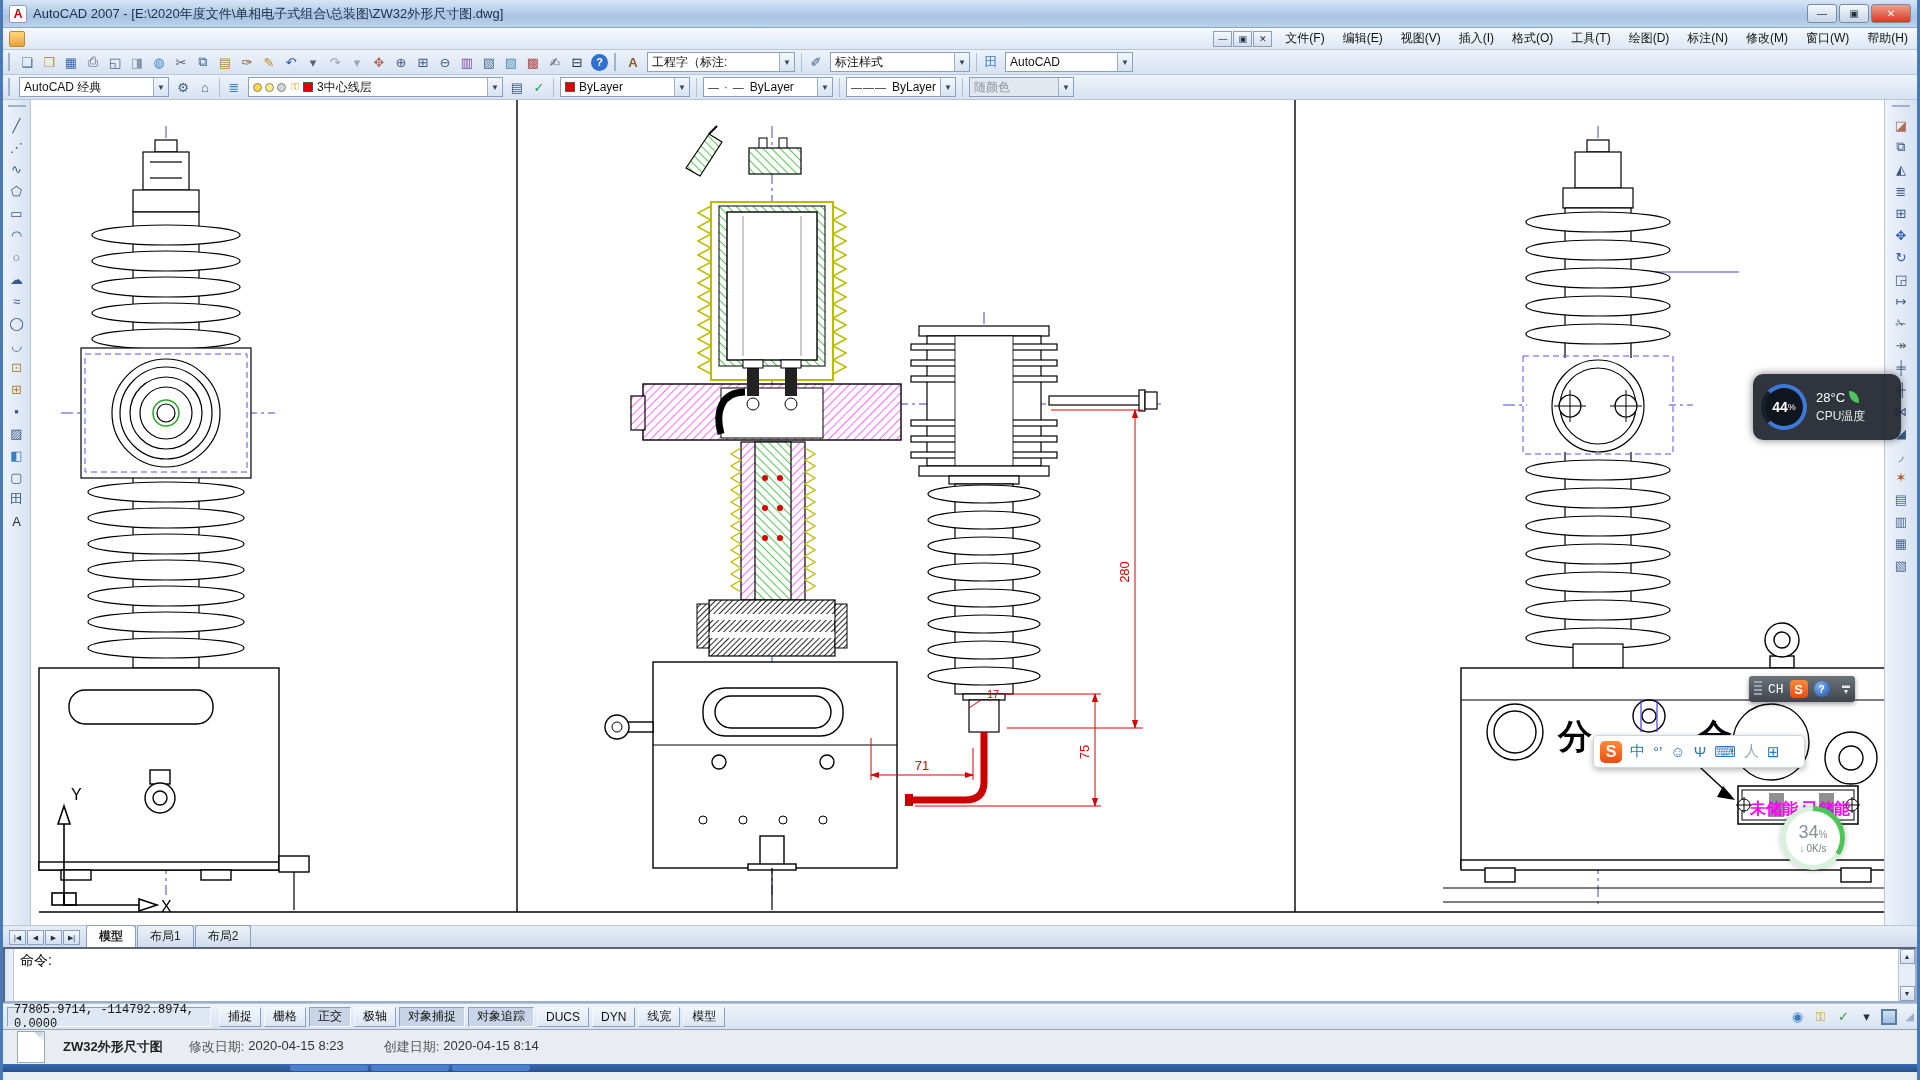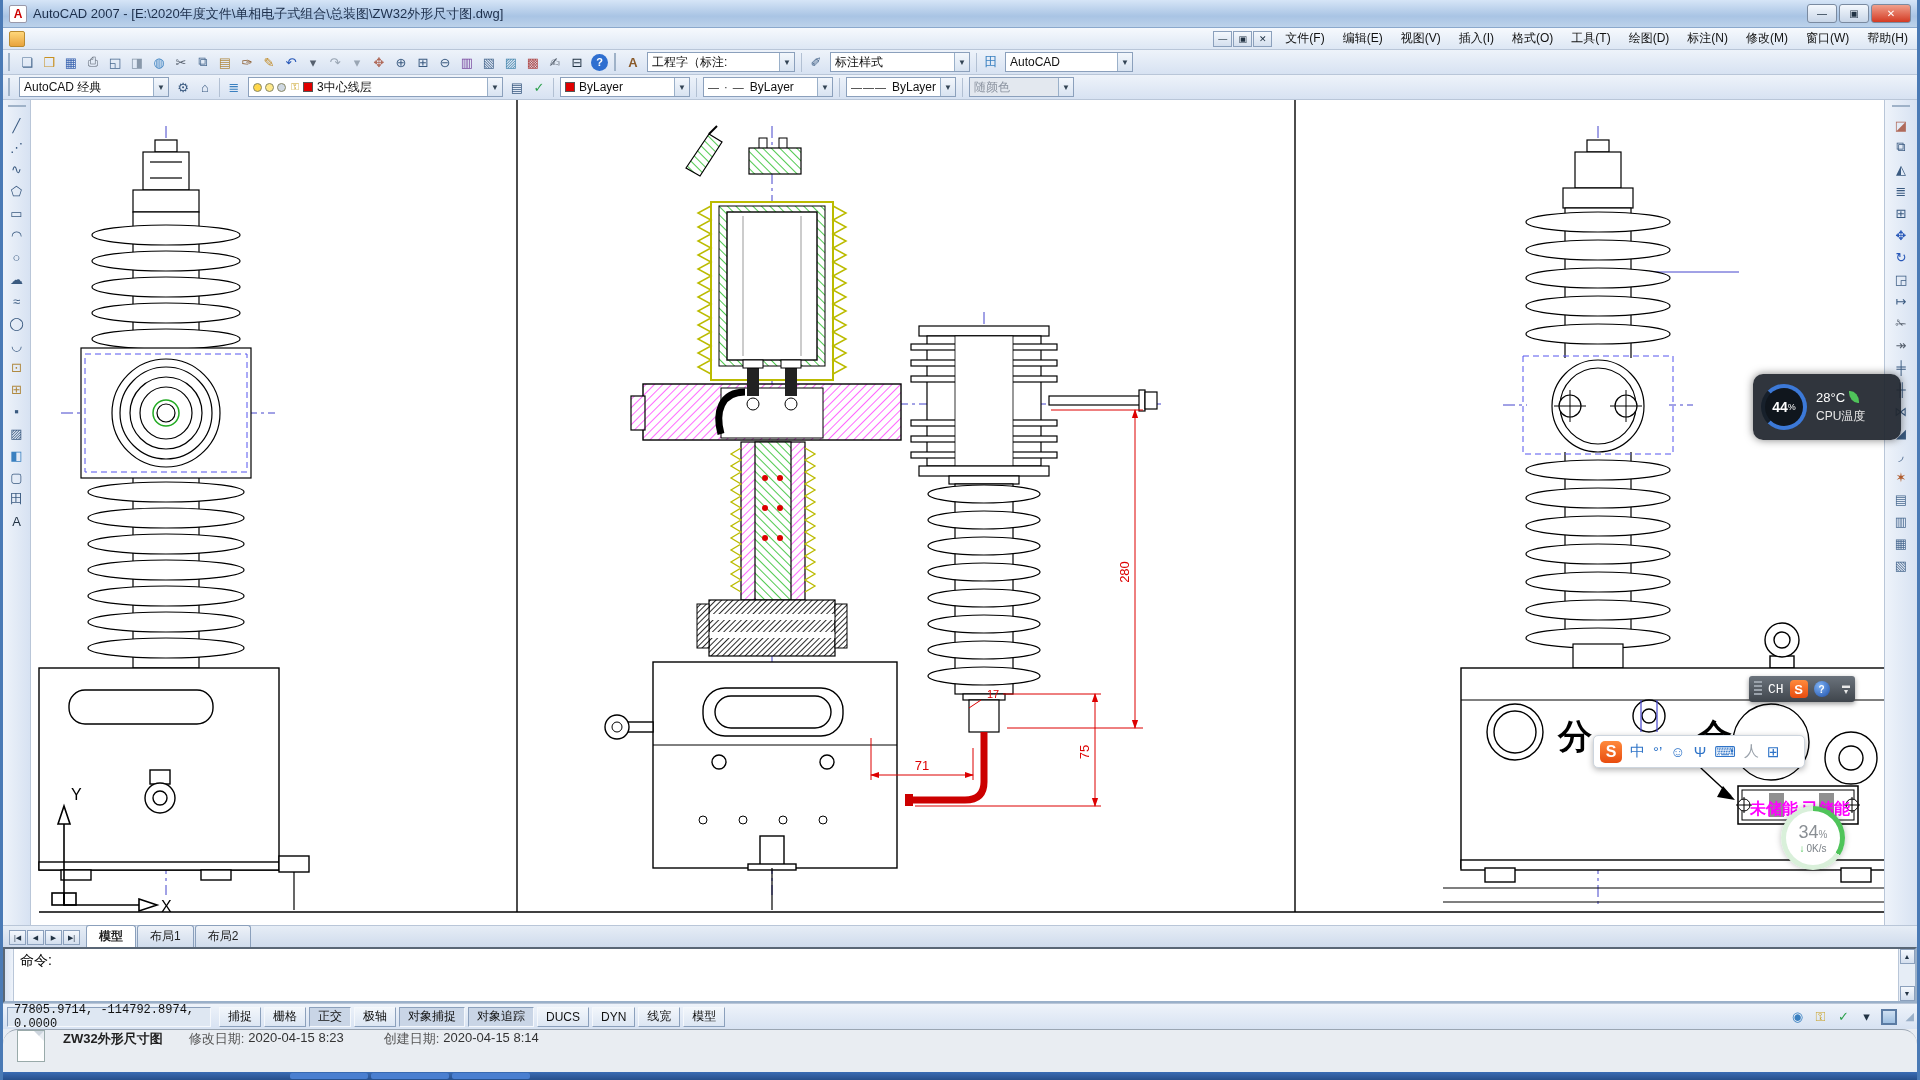--- a/index.html
+++ b/index.html
@@ -65,21 +65,21 @@
   .statusbar{height:26px;background:linear-gradient(#eef3fa,#d7e2f2);display:flex;align-items:center;padding:0 4px;border-top:1px solid #b9c6d8;}
   .coords{width:204px;height:20px;border:1px solid;border-color:#8ba0bc #f5f8fc #f5f8fc #8ba0bc;background:#dee7f2;font-family:"Liberation Mono","DejaVu Sans Mono",monospace;font-size:12px;display:flex;align-items:center;padding-left:6px;color:#111;margin-right:8px;}
   .sbtn{font-size:12px;height:20px;padding:0 8px;margin-right:3px;display:flex;align-items:center;border:1px solid;border-color:#f5f8fc #8ba0bc #8ba0bc #f5f8fc;background:linear-gradient(#f2f6fb,#dce6f3);color:#111;}
   .sbtn.pressed{border-color:#8ba0bc #f5f8fc #f5f8fc #8ba0bc;background:#c9d5e6;}
   .status-right{margin-left:auto;display:flex;align-items:center;gap:5px;}
   .sic{width:18px;height:18px;display:flex;align-items:center;justify-content:center;font-size:13px;}
   .cleanscreen{width:16px;height:16px;border:2px solid #5b7ba3;background:linear-gradient(#cfe0f2,#9fc0e2);}
   .rgrip{color:#9ab0c9;font-size:11px;letter-spacing:-1px;margin-left:4px;}
 
   
-  .desktopstrip{height:43px;background:#e9edf2;border-top:1px solid #9aa5b2;display:flex;position:relative;border-radius:15px;}
+  .desktopstrip{height:35px;background:#e9edf2;border-top:1px solid #9aa5b2;display:flex;align-items:center;position:relative;}
   .fileicon{width:28px;height:32px;background:#fff;border:1px solid #9aa;margin:0 18px 0 14px;position:relative;}
   .fileicon::after{content:"";position:absolute;right:0;top:0;border:5px solid;border-color:#cdd5de #e9edf2 transparent transparent;}
   .fi-lines{display:flex;flex-direction:column;gap:3px;font-size:13px;color:#333;}
   .fi-row{display:flex;gap:0;}
   .fi-title{font-weight:bold;color:#222;margin-right:26px;}
   .fi-label{color:#555;margin-right:4px;}
   .fi-val{color:#333;margin-right:40px;}
   .taskbar{height:8px;background:linear-gradient(#3a6cb4,#274f8b);position:relative;}
   .tseg{position:absolute;top:1px;height:6px;width:78px;background:#4a7fd0;border-radius:2px;}
 

